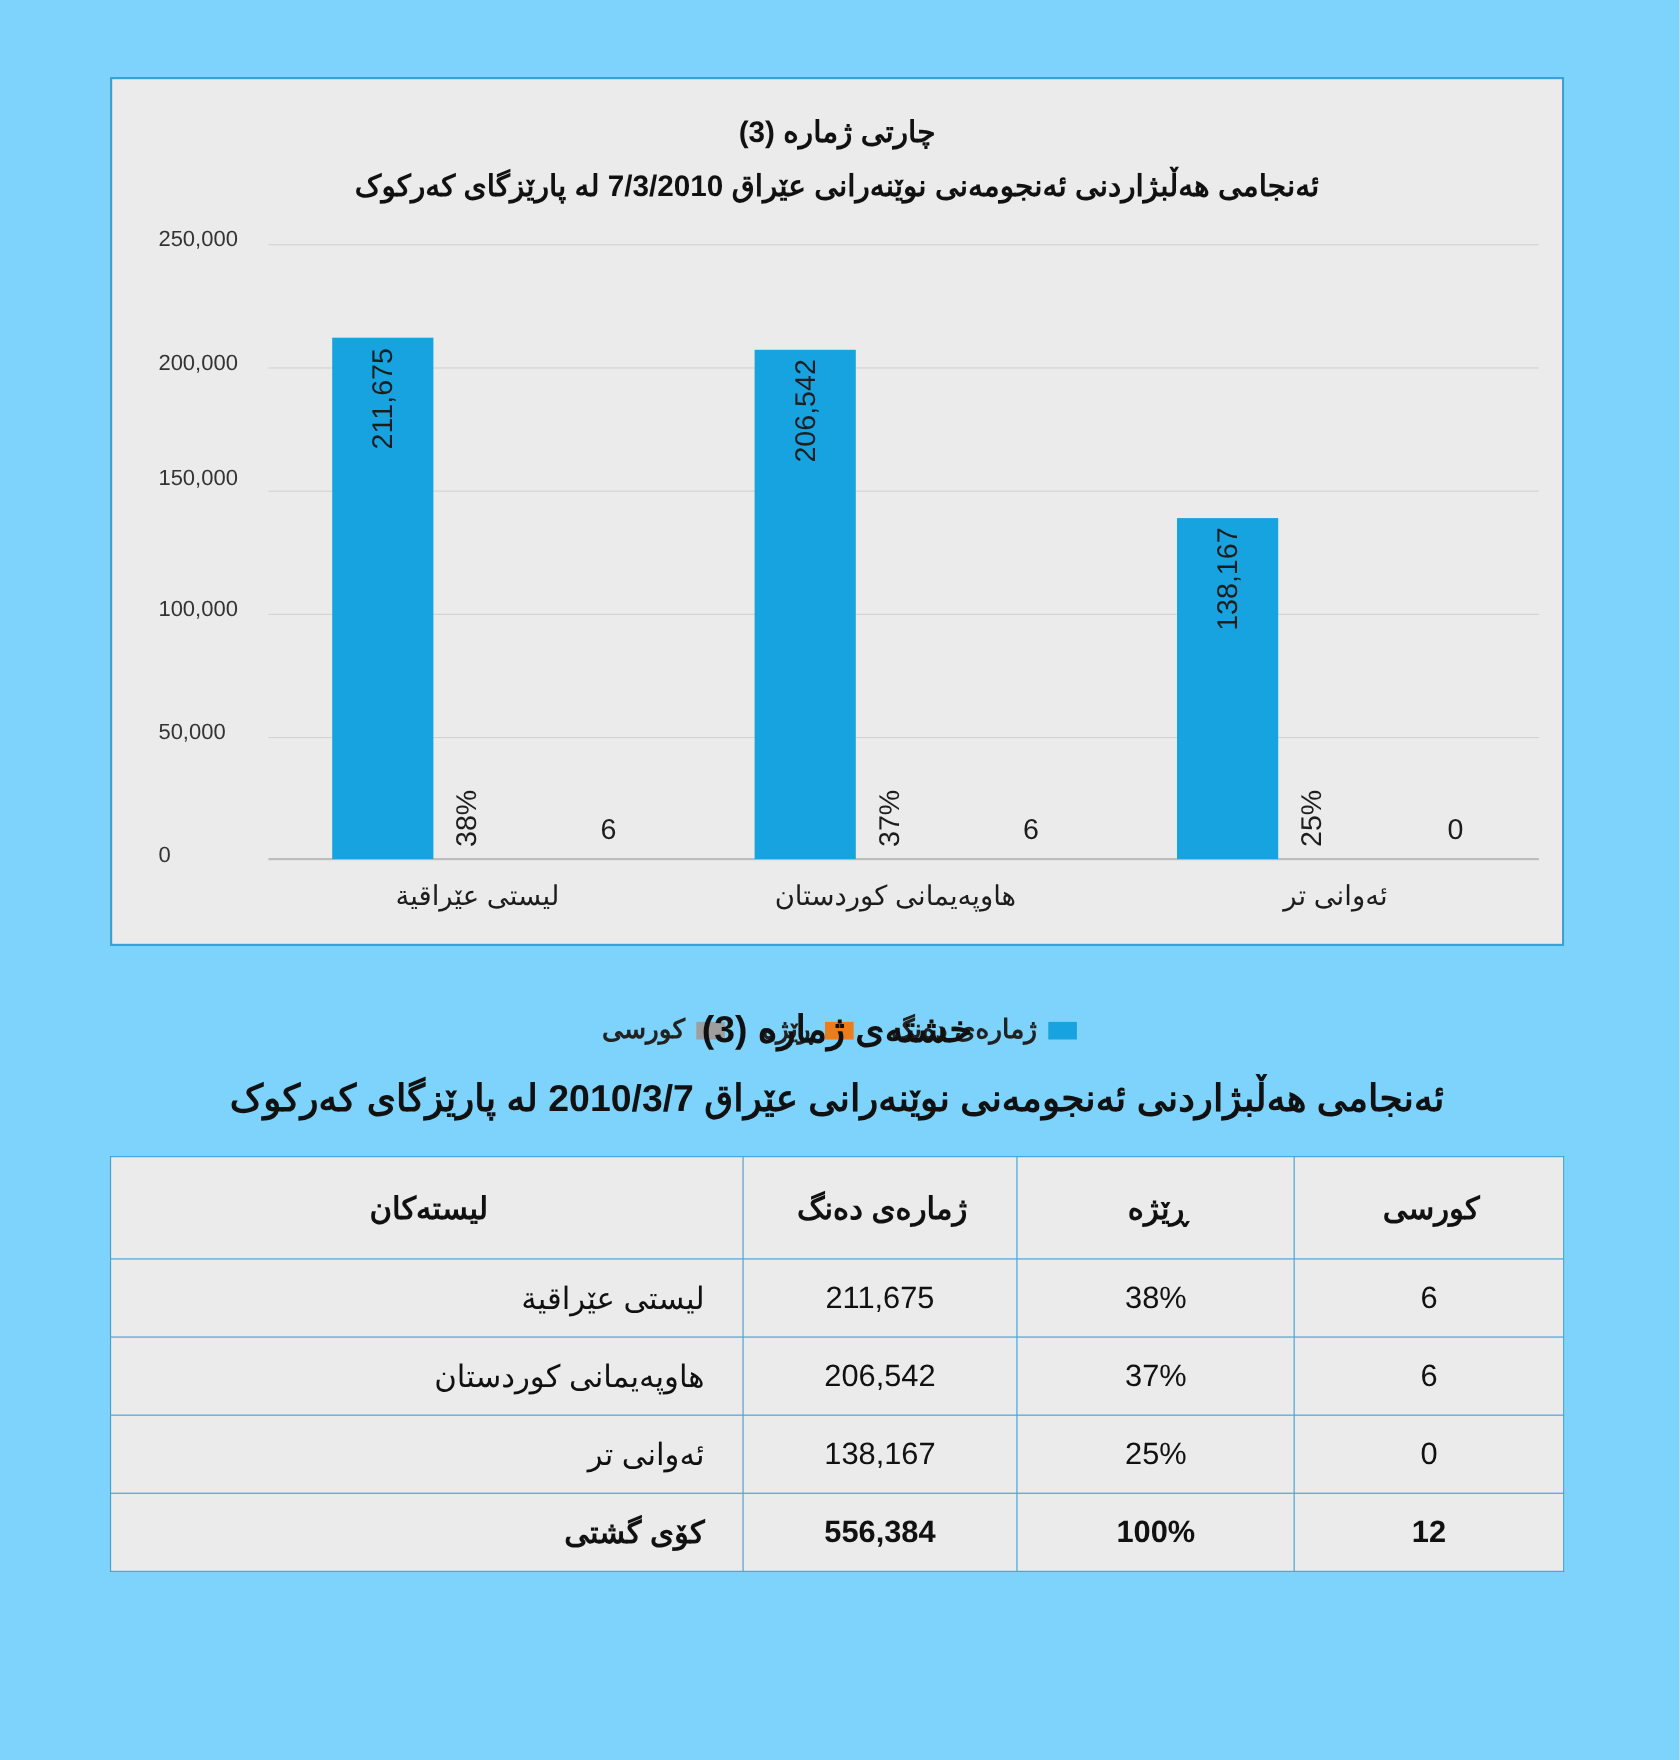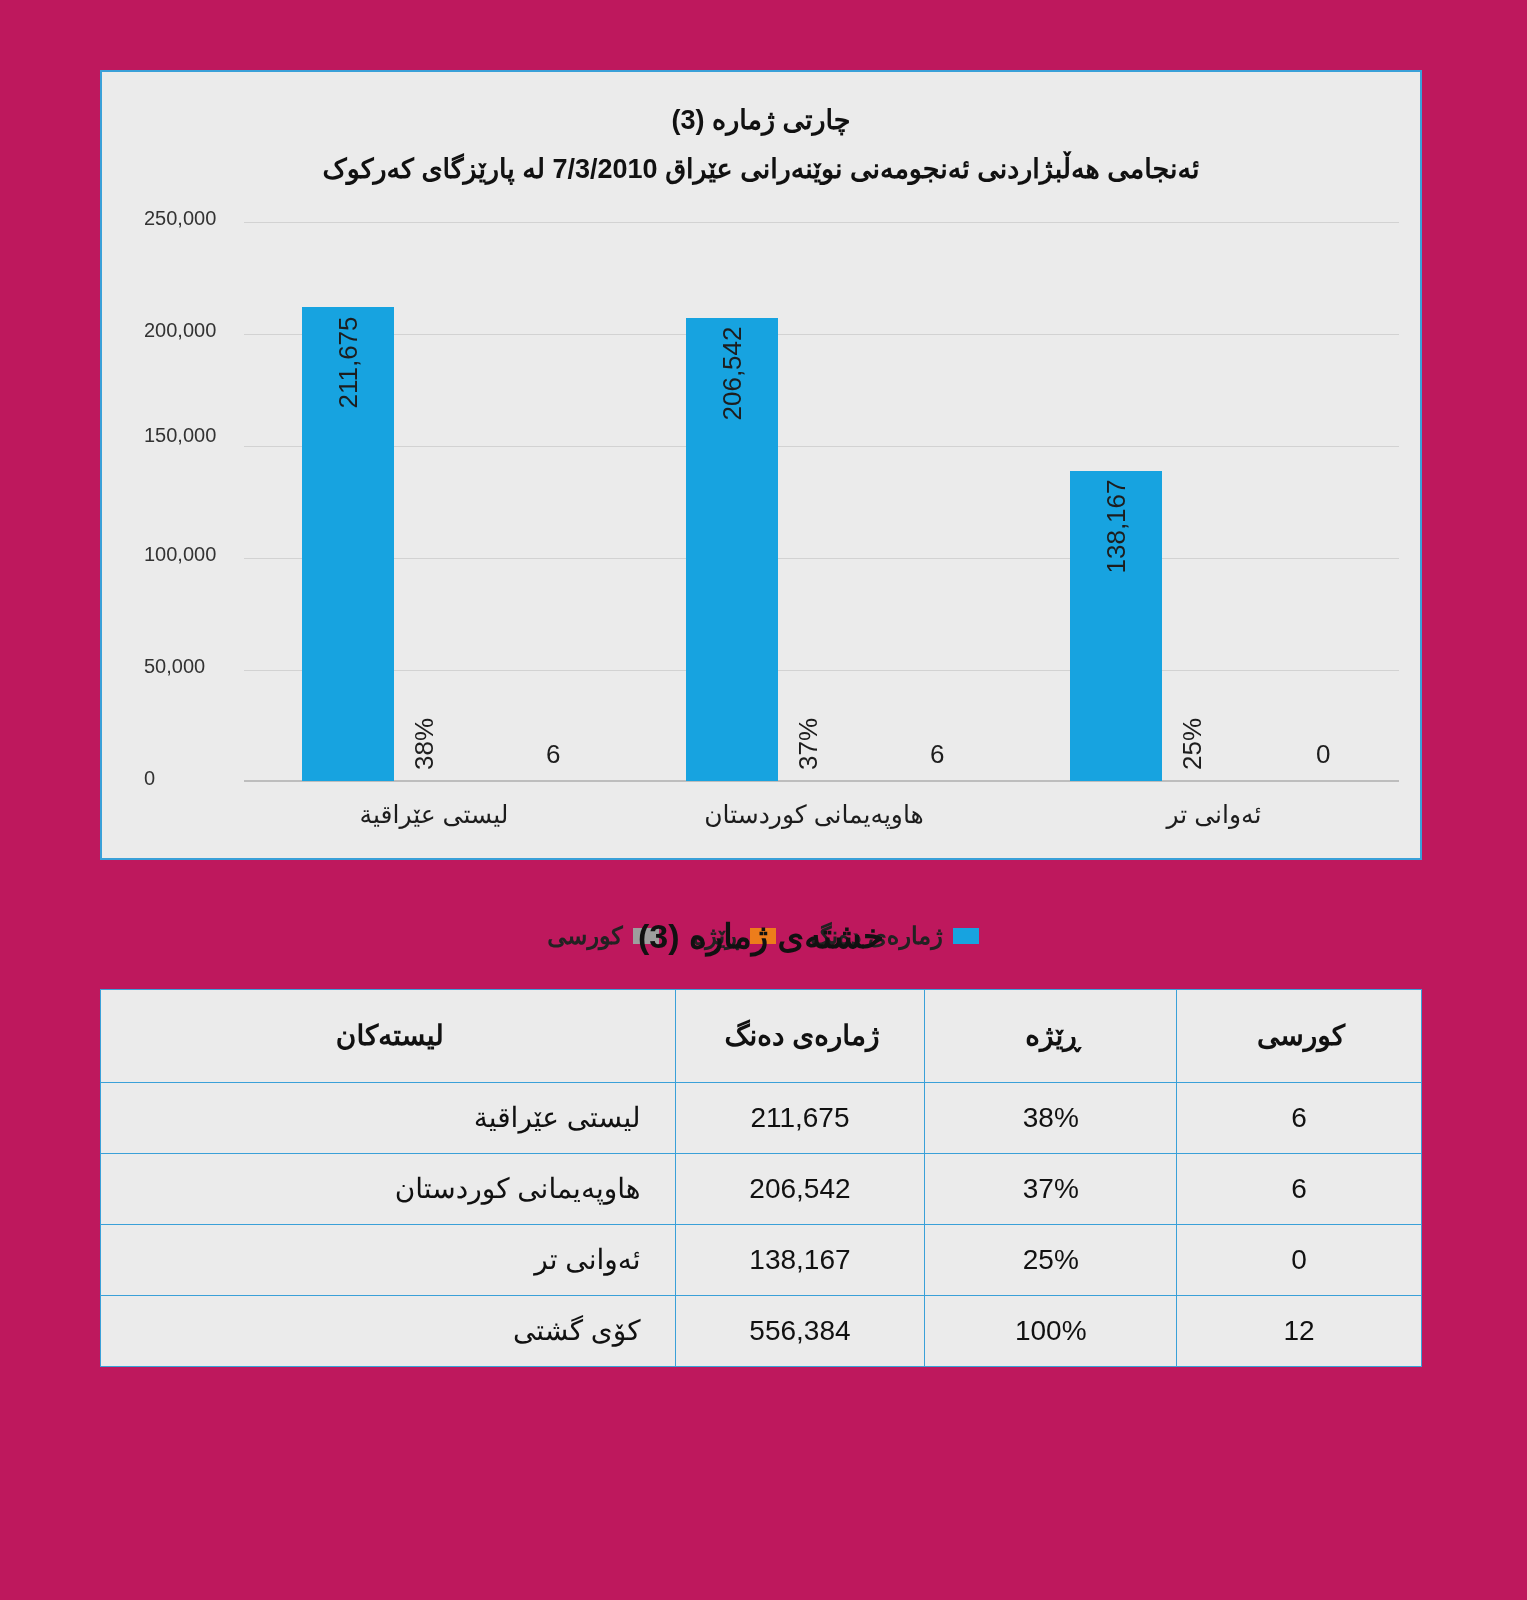--- a/index.html
+++ b/index.html
@@ -8,21 +8,21 @@
     background: #ebebeb;
     width: 1527px;
     height: 1600px;
     font-family: "Liberation Sans", sans-serif;
   }
 
   .page {
     position: relative;
     width: 1527px;
     height: 1600px;
-    background: #be185d;
+    background: #7dd3fc;
     overflow: hidden;
   }
 
   
   .chart-panel {
     position: absolute;
     left: 100px;
     top: 70px;
     width: 1322px;
     height: 790px;
@@ -204,21 +204,21 @@
     font-weight: bold;
     height: 84px;
     font-size: 28px;
     padding-left: 14px;
   }
   table.results td.name-cell {
     text-align: right;
     padding-right: 34px;
   }
   table.results tr.total-row td {
-    font-weight: normal;
+    font-weight: bold;
   }
   col.c-seats { width: 245px; }
   col.c-pct   { width: 252px; }
   col.c-votes { width: 250px; }
   col.c-name  { width: 575px; }
 </style>
 </head>
 <body>
 
 <div class="page">
@@ -286,20 +286,21 @@
           <span>کورسی</span>
         </div>
       </div>
 
     </div>
   </div>
 
   <div class="table-section">
     <div class="table-title">
       <span>خشتەی ژماره (3)</span>
+      <span class="line2">ئەنجامی هەڵبژاردنی ئەنجومەنی نوێنەرانی عێراق  2010/3/7 لە پارێزگای کەرکوک</span>
     </div>
 
     <table class="results">
       <colgroup>
         <col class="c-seats">
           <col class="c-pct">
           <col class="c-votes">
           <col class="c-name">
       </colgroup>
       <thead>

